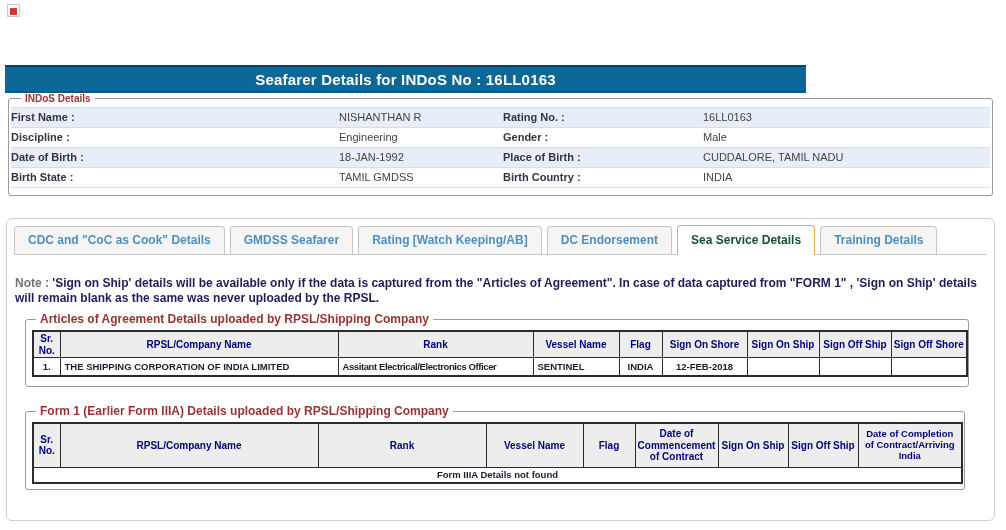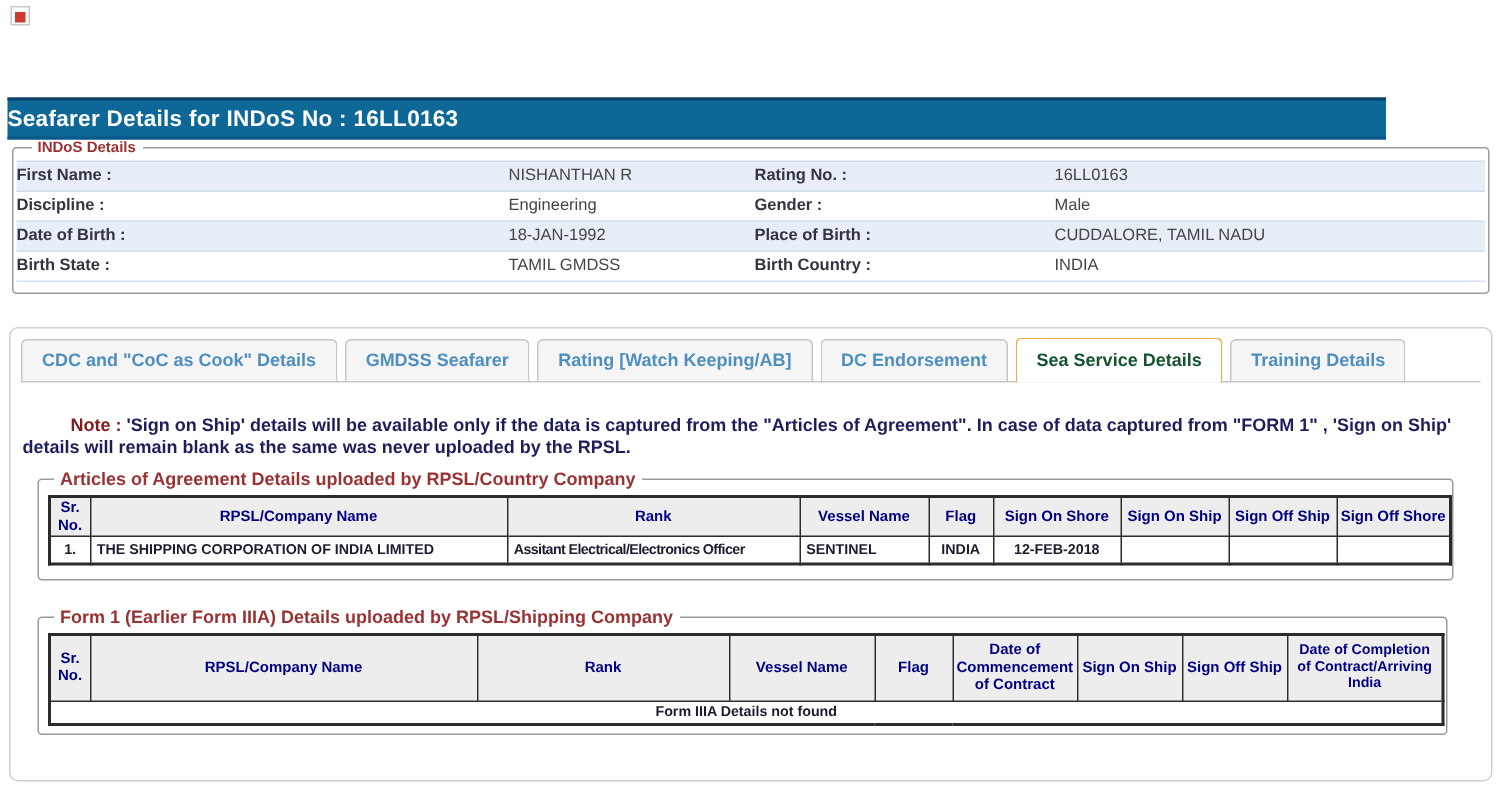--- a/index.html
+++ b/index.html
@@ -7,23 +7,23 @@
   body { font-family:"Liberation Sans", sans-serif; }
   .page { position:relative; width:1006px; height:530px; background:#fff; overflow:hidden; }
 
   
   .broken-img { position:absolute; left:7px; top:4px; width:13px; height:13px;
     border:1px solid #c9c9c9; background:#fff; }
   .broken-img::after { content:""; position:absolute; left:2px; top:3px; width:7px; height:7px;
     background:#d03b2f; }
 
   
-  .titlebar { position:absolute; left:5px; top:65px; width:919px; height:28px;
+  .titlebar { position:absolute; left:5px; top:65px; width:801px; height:28px;
     background:#0d6797; border-top:2px solid #0a4168; border-bottom:2px solid #0a578a;
-    display:flex; align-items:center; }
+    display:flex; align-items:center; justify-content:center; }
   .titlebar h1 { font-size:15px; font-weight:bold; color:#ffffff; letter-spacing:.2px; }
 
   
   fieldset.indos { position:absolute; left:8px; top:93px; width:985px; height:103px;
     border:1px solid #9a9a9a; border-radius:3px; padding:2px 2px 0 2px; }
   fieldset.indos legend { margin-left:10px; padding:0 4px; font-size:10px; font-weight:bold; color:#993333; }
   .indos-rows { margin-top:1px; border-top:1px solid #d2dfee; }
   .indos-row { display:grid; grid-template-columns:320px 172px 192px 1fr;
     height:20px; line-height:19px; font-size:11px; border-bottom:1px solid #d2dfee; }
   .indos-row.alt { background:#e7eef7; }
@@ -38,21 +38,21 @@
     border-bottom:1px solid #c9c9c9; display:flex; gap:5px; align-items:flex-end; }
   .tab { height:28px; line-height:26px; padding:0 13px; background:#f5f5f5;
     border:1px solid #c5c5c5; border-bottom:none; border-radius:4px 4px 0 0;
     font-size:12px; font-weight:bold; color:#4e8fbf; white-space:nowrap; cursor:pointer; }
   .tab.active { height:30px; margin-bottom:-1px; background:#fff;
     border:1px solid #efae3f; border-bottom:none; color:#14532d; z-index:2; line-height:28px; }
 
   
   .note { position:absolute; left:15px; top:276px; width:977px;
     font-size:12px; font-weight:bold; color:#1e1e5a; line-height:1.28; }
-  .note .note-prefix { color:#7f1d1d;margin-left:32px; }
+  .note .note-prefix { color:#737373; }
 
   
   fieldset.grid-fs { position:absolute; left:25px; width:940px;
     border:1px solid #9a9a9a; border-radius:3px; padding:0 0 0 6px; }
   fieldset.grid-fs legend { margin-left:4px; padding:0 4px; font-size:12px; font-weight:bold; color:#993333; }
   fieldset.aoa   { top:312px; height:75px; }
   fieldset.form1 { top:404px; height:86px; }
 
   table.grid { border-collapse:collapse; table-layout:fixed; margin-top:4px;
     border:2px solid #2b2b2b; }
@@ -120,21 +120,21 @@
       <div class="tab"><span>Rating [Watch Keeping/AB]</span></div>
       <div class="tab"><span>DC Endorsement</span></div>
       <div class="tab active"><span>Sea Service Details</span></div>
       <div class="tab"><span>Training Details</span></div>
     </div>
   </div>
 
   <p class="note"><span class="note-prefix">Note :</span><span> 'Sign on Ship' details will be available only if the data is captured from the "Articles of Agreement". In case of data captured from "FORM 1" , 'Sign on Ship' details will remain blank as the same was never uploaded by the RPSL.</span></p>
 
   <fieldset class="grid-fs aoa">
-    <legend>Articles of Agreement Details uploaded by RPSL/Country Company</legend>
+    <legend>Articles of Agreement Details uploaded by RPSL/Shipping Company</legend>
     <table class="grid t1">
       <colgroup>
         <col style="width:27px">
           <col style="width:278px">
           <col style="width:195px">
           <col style="width:86px">
         <col style="width:43px">
           <col style="width:85px">
           <col style="width:72px">
           <col style="width:72px">

